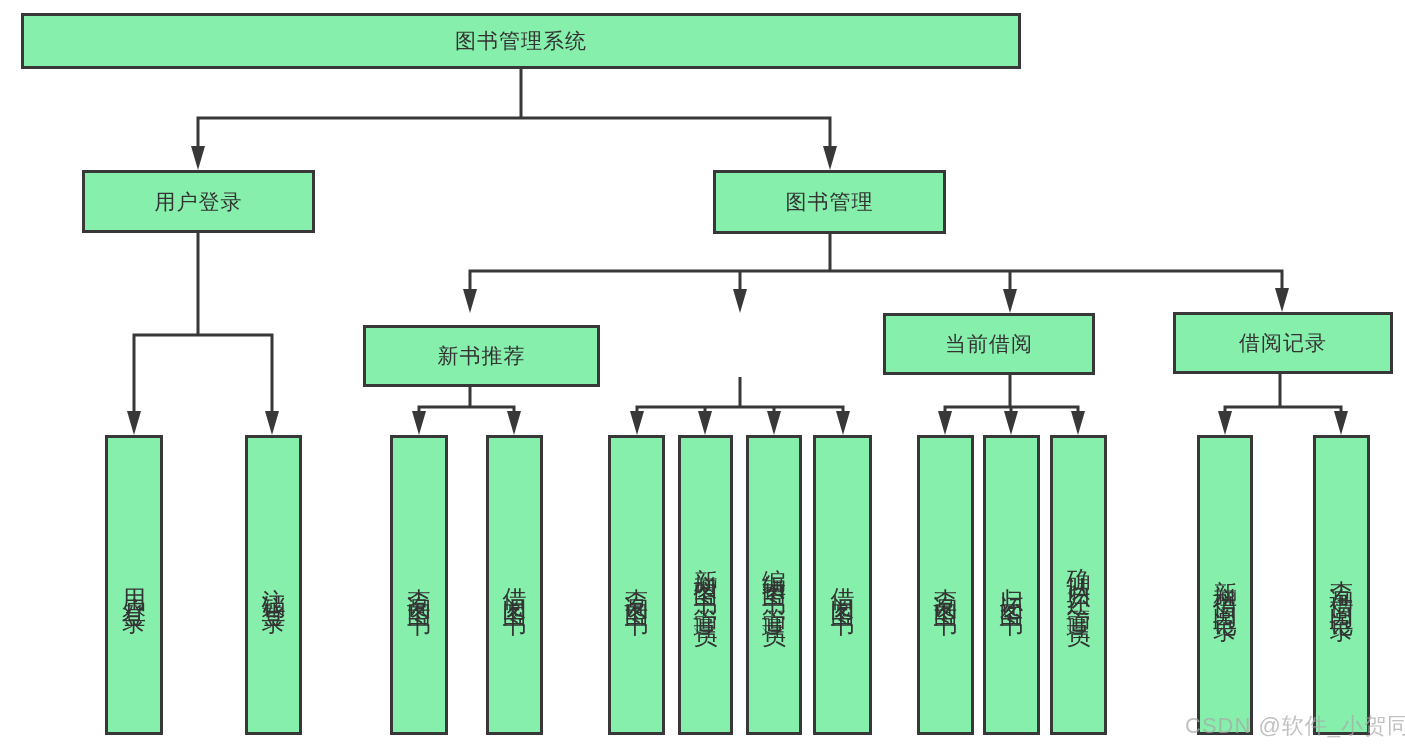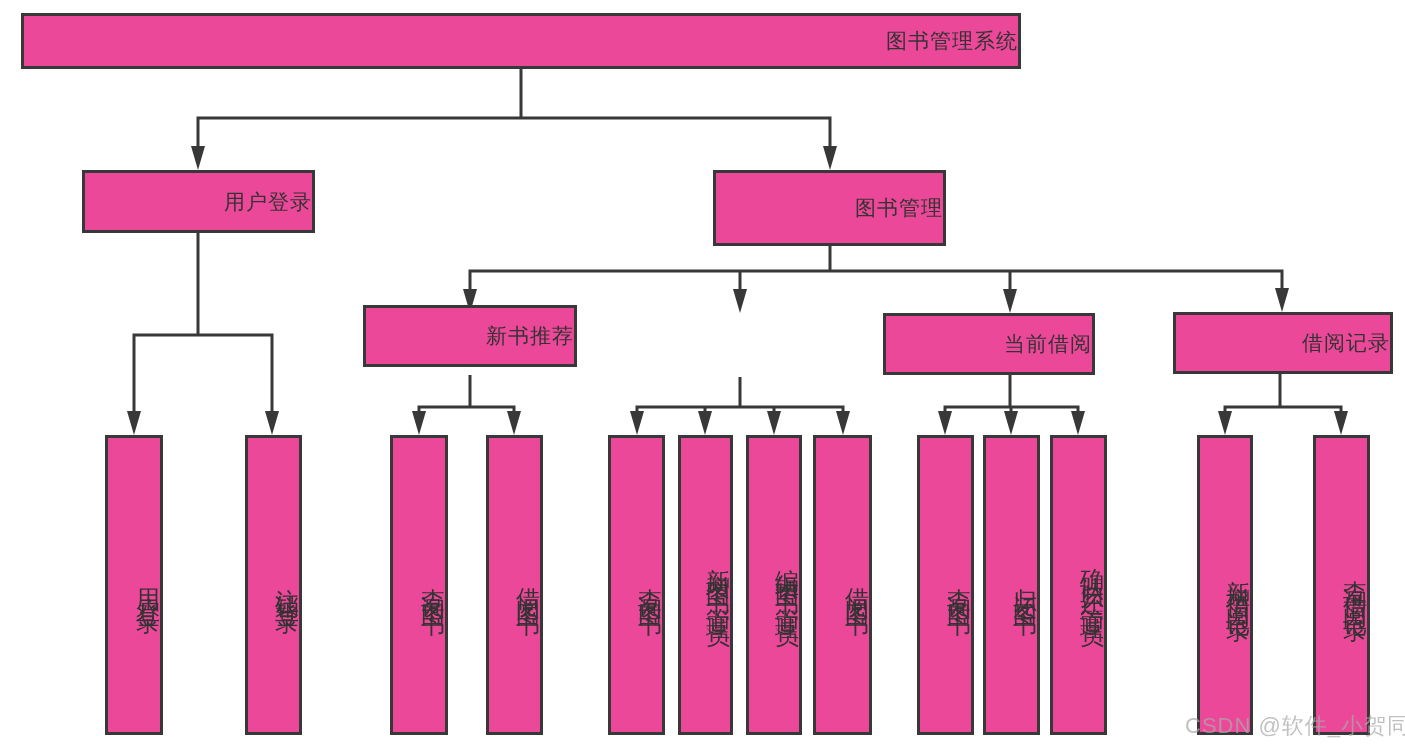--- a/index.html
+++ b/index.html
@@ -4,22 +4,22 @@
 <style>
   html, body { margin: 0; padding: 0; background: #ffffff; }
   body {
     width: 1405px; height: 747px; position: relative; overflow: hidden;
     font-family: "Liberation Sans", "DejaVu Sans", sans-serif;
   }
   .stage { position: absolute; left: 0; top: 0; width: 1405px; height: 747px; }
   svg.connectors { position: absolute; left: 0; top: 0; z-index: 0; }
   .node {
     position: absolute; box-sizing: border-box; z-index: 1;
-    background: #ec4899; border: 3px solid #383838;
-    display: flex; align-items: center; justify-content: flex-end;
+    background: #86efac; border: 3px solid #383838;
+    display: flex; align-items: center; justify-content: center;
     color: #333333;
   }
   .node.h { font-size: 21px; letter-spacing: 1px; }
   .node.v span {
     writing-mode: vertical-rl; text-orientation: mixed;
     font-size: 24px; letter-spacing: 8px; line-height: 1;
     display: block;
   }
   .watermark {
     position: absolute; z-index: 2; left: 1185px; top: 711px;
@@ -79,25 +79,25 @@
     </g>
   </svg>
 
   <div class="node h" style="left:21px;top:13px;width:1000px;height:56px">
     <span>图书管理系统</span>
   </div>
 
   <div class="node h" style="left:82px;top:170px;width:233px;height:63px">
     <span>用户登录</span>
   </div>
-  <div class="node h" style="left:713px;top:170px;width:233px;height:76px">
+  <div class="node h" style="left:713px;top:170px;width:233px;height:64px">
     <span>图书管理</span>
   </div>
 
-  <div class="node h" style="left:363px;top:305px;width:214px;height:62px">
+  <div class="node h" style="left:363px;top:325px;width:237px;height:62px">
     <span>新书推荐</span>
   </div>
   <div class="node h" style="left:883px;top:313px;width:212px;height:62px">
     <span>当前借阅</span>
   </div>
   <div class="node h" style="left:1173px;top:312px;width:220px;height:62px">
     <span>借阅记录</span>
   </div>
 
   <div class="node v" style="left:105px;top:435px;width:58px;height:300px">

